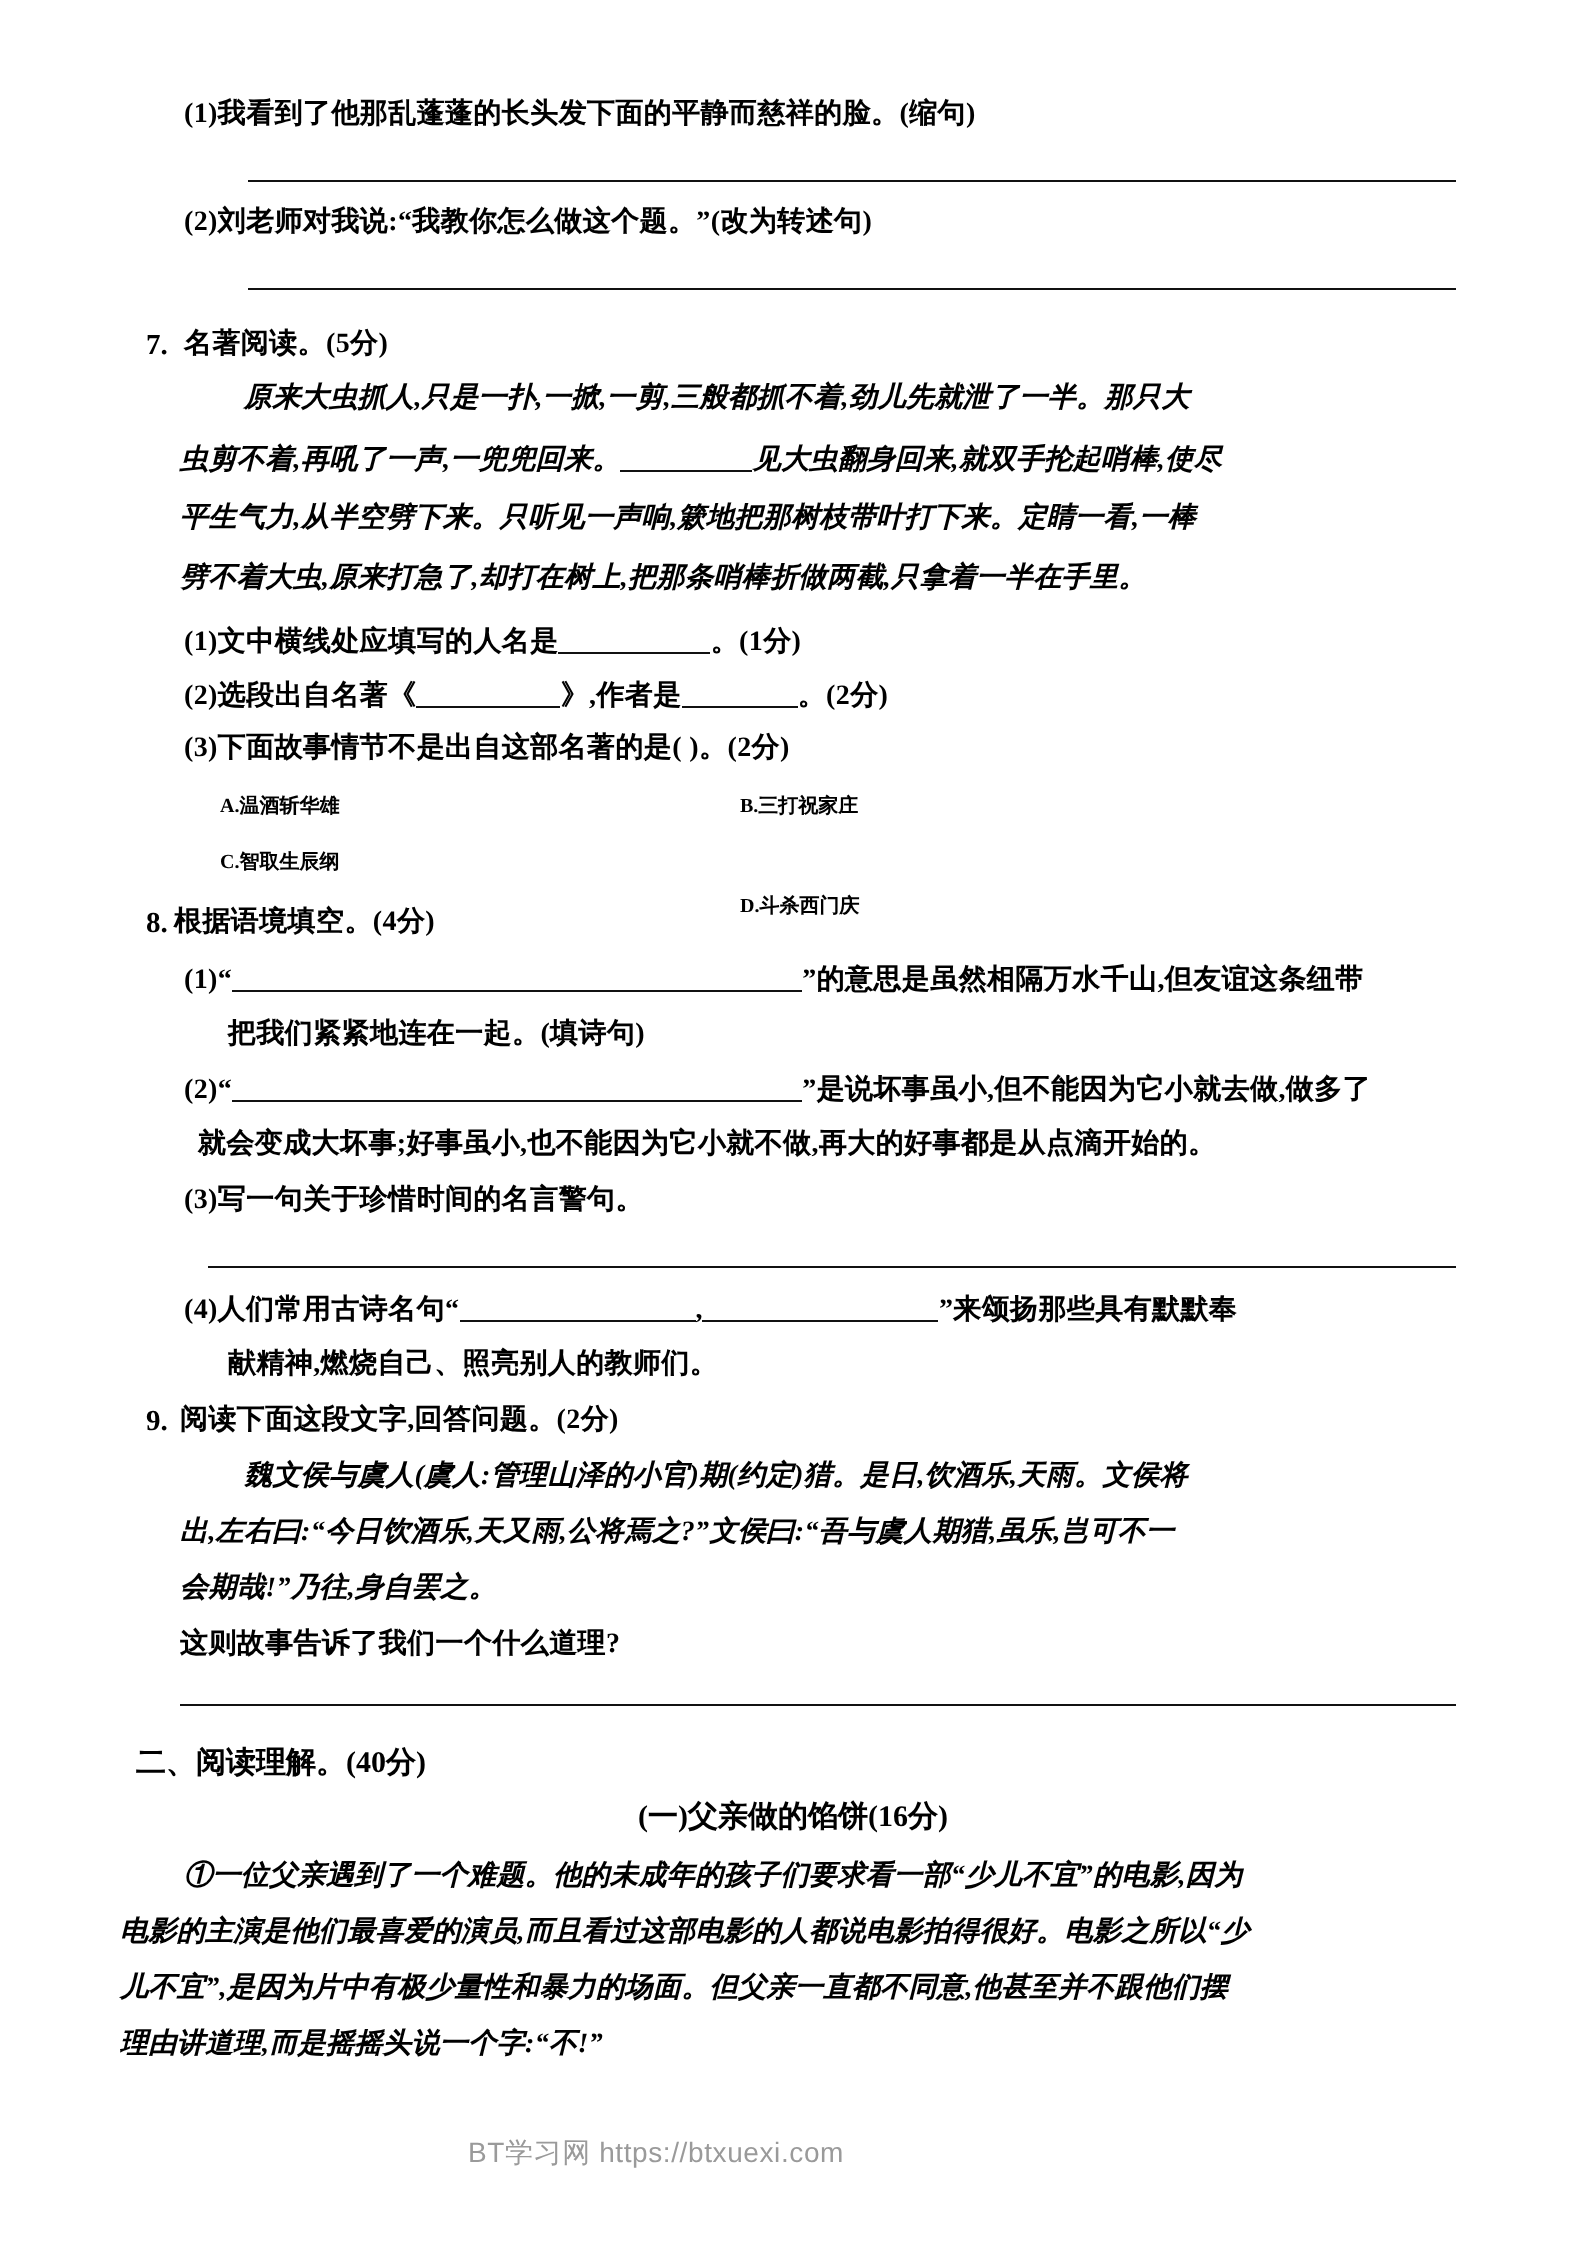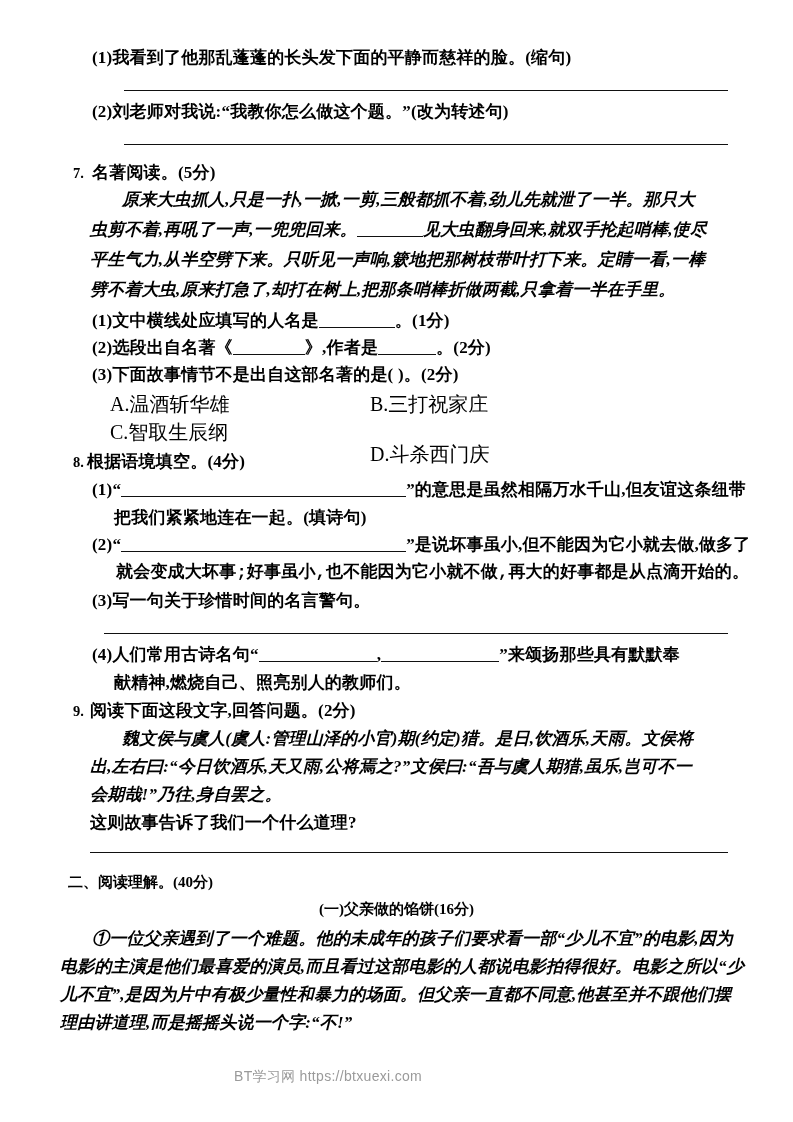--- a/index.html
+++ b/index.html
@@ -18,21 +18,21 @@
   .page {
     position: absolute;
     left: 0; top: 0;
     width: 793px;
     height: 1122px;
     padding: 0;
   }
   
   .row {
     position: absolute;
-    font-size: 17px;
+    font-size: 14px;
     line-height: 20px;
     letter-spacing: 0.2px;
     white-space: nowrap;
   }
   .qnum {
     position: absolute;
     font-size: 14.5px;
     line-height: 20px;
     font-weight: 600;
     white-space: nowrap;
@@ -68,24 +68,24 @@
   }
   .blank-inline {
     display: inline-block;
     border-bottom: 1.4px solid #111;
     vertical-align: -2px;
     height: 15px;
   }
   
   .opt {
     position: absolute;
-    font-size: 20px;
+    font-size: 10px;
     line-height: 20px;
     white-space: nowrap;
-    font-weight: 400;
+    font-weight: 700;
   }
   
   .watermark {
     position: absolute;
     left: 0;
     width: 656px;
     text-align: center;
     font-family: "Liberation Sans", "DejaVu Sans", sans-serif;
     font-size: 14px;
     color: #9a9a9a;
@@ -145,21 +145,21 @@
   <div class="row bold" style="left:87px; top:452px;">根据语境填空。(4分)</div>
 
   <div class="row bold" style="left:92px; top:480px;">
     <span>(1)“</span><span class="blank-inline" style="width:285px;"></span><span>”的意思是虽然相隔万水千山,但友谊这条纽带</span>
   </div>
   <div class="row bold" style="left:114px; top:508px;">把我们紧紧地连在一起。(填诗句)</div>
 
   <div class="row bold" style="left:92px; top:535px;">
     <span>(2)“</span><span class="blank-inline" style="width:285px;"></span><span>”是说坏事虽小,但不能因为它小就去做,做多了</span>
   </div>
-  <div class="row bold" style="left:116px; top:563px;font-family:Liberation Mono, monospace;">就会变成大坏事;好事虽小,也不能因为它小就不做,再大的好事都是从点滴开始的。</div>
+  <div class="row bold" style="left:99px; top:563px;">就会变成大坏事;好事虽小,也不能因为它小就不做,再大的好事都是从点滴开始的。</div>
 
   <div class="row bold" style="left:92px; top:591px;">(3)写一句关于珍惜时间的名言警句。</div>
 
   <div class="answer-line" style="left:104px; top:633px; width:624px;"></div>
 
   <div class="row bold" style="left:92px; top:645px;">
     <span>(4)人们常用古诗名句“</span><span class="blank-inline" style="width:118px;"></span><span>,</span><span class="blank-inline" style="width:118px;"></span><span>”来颂扬那些具有默默奉</span>
   </div>
   <div class="row bold" style="left:114px; top:673px;">献精神,燃烧自己、照亮别人的教师们。</div>
 

